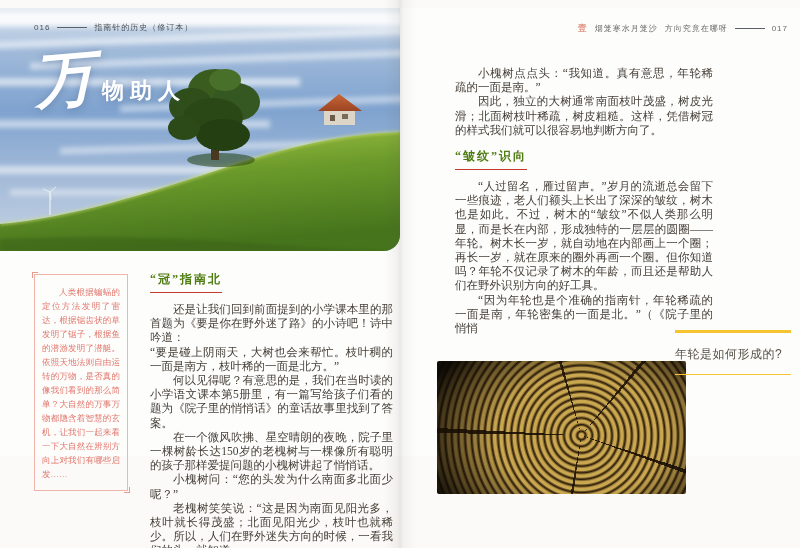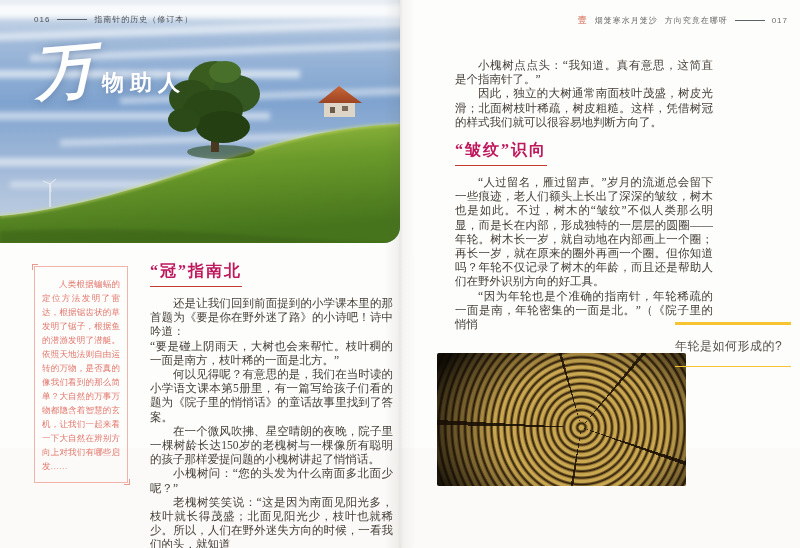--- a/index.html
+++ b/index.html
@@ -3,21 +3,21 @@
 <meta charset="utf-8">
 <style>
   * { margin:0; padding:0; box-sizing:border-box; }
   html,body { width:800px; height:548px; }
   body {
     position:relative;
     background:#fbfaf8;
     font-family:"Liberation Serif", serif;
     overflow:hidden;
   }
-  .page { position:absolute; top:0; width:400px; height:448px; background:#fdfdfc; }
+  .page { position:absolute; top:8px; width:400px; height:448px; background:#fdfdfc; }
   .page-left { left:0; }
   .page-right { left:400px; }
   .gutter {
     position:absolute; left:384px; top:0; width:32px; height:548px;
     background:linear-gradient(to right, rgba(90,80,70,0) 0%, rgba(90,80,70,.07) 42%, rgba(90,80,70,.12) 50%, rgba(90,80,70,.05) 60%, rgba(90,80,70,0) 100%);
     pointer-events:none; z-index:40;
   }
 
   
   .hero-photo {
@@ -52,21 +52,21 @@
   .quote-box::before, .quote-box::after {
     content:""; position:absolute; width:5px; height:5px; border:1px solid #e89a8f;
   }
   .quote-box::before { left:-3px; top:-3px; border-right:none; border-bottom:none; }
   .quote-box::after { right:-3px; bottom:-3px; border-left:none; border-top:none; }
   .quote-box p { text-indent:2em; }
 
   .col-main { position:absolute; text-align:justify; color:#443e36; }
   .col-left-main { left:150px; top:261px; width:243px; }
   .section-heading {
-    display:inline-block; color:#be185d; font-size:16px; font-weight:bold;
+    display:inline-block; color:#4d7c0f; font-size:12px; font-weight:bold;
     letter-spacing:2px; border-bottom:1.5px solid #c43b2d; padding-bottom:4px;
     margin-bottom:9px;
   }
   .col-main p { font-size:11.5px; line-height:14.2px; text-indent:2em; margin:0; }
   .col-main p.no-indent { text-indent:0; }
 
   
   .header-right {
     position:absolute; right:12px; top:14px; z-index:5;
     display:flex; align-items:center; gap:7px;
@@ -213,21 +213,21 @@
 
   <div class="header-right">
     <span class="chapnum">壹</span>
     <span>烟笼寒水月笼沙</span>
     <span>方向究竟在哪呀</span>
     <span class="hline"></span>
     <span>017</span>
   </div>
 
   <div class="col-main col-right-main">
-    <p>小槐树点点头：“我知道。真有意思，这简直是个指南针了。”</p>
+    <p>小槐树点点头：“我知道。真有意思，年轮稀疏的一面是南。”</p>
     <p>因此，独立的大树通常南面枝叶茂盛，树皮光滑；北面树枝叶稀疏，树皮粗糙。这样，凭借树冠的样式我们就可以很容易地判断方向了。</p>
     <div class="section-heading">“皱纹”识向</div>
     <p>“人过留名，雁过留声。”岁月的流逝总会留下一些痕迹，老人们额头上长出了深深的皱纹，树木也是如此。不过，树木的“皱纹”不似人类那么明显，而是长在内部，形成独特的一层层的圆圈——年轮。树木长一岁，就自动地在内部画上一个圈；再长一岁，就在原来的圈外再画一个圈。但你知道吗？年轮不仅记录了树木的年龄，而且还是帮助人们在野外识别方向的好工具。</p>
     <p>“因为年轮也是个准确的指南针，年轮稀疏的一面是南，年轮密集的一面是北。”（《院子里的悄悄</p>
   </div>
 
   <div class="ring-photo"></div>
 
   <div class="sidebar">
     <div class="sidebar-topbar"></div>

